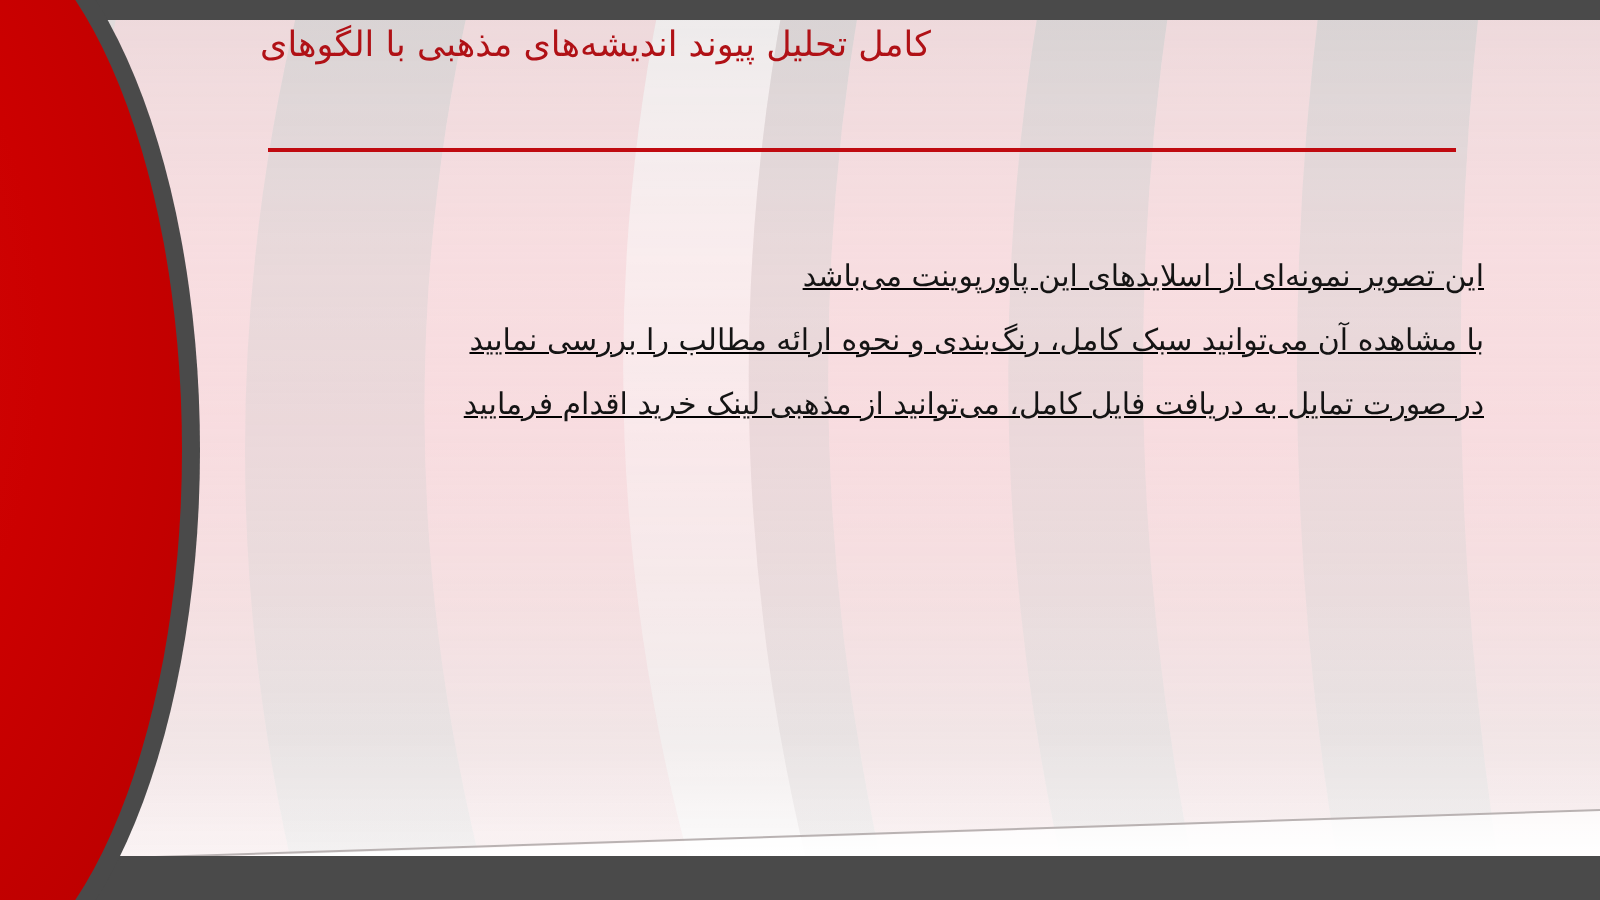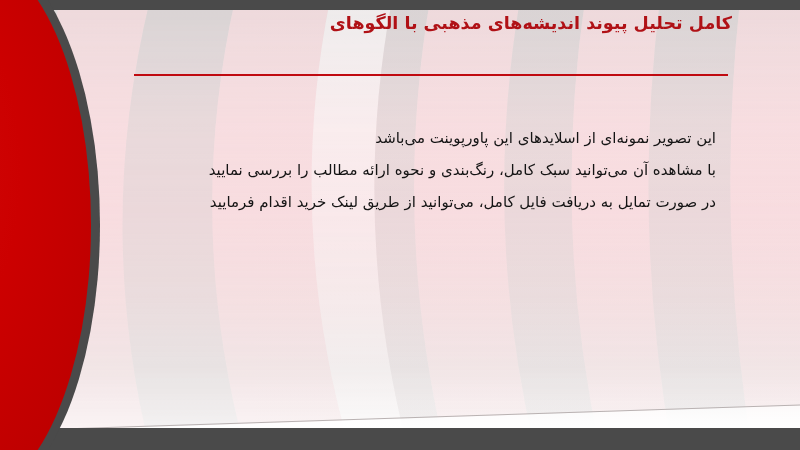--- a/index.html
+++ b/index.html
@@ -119,44 +119,45 @@
     position: absolute;
     top: 8px;
     right: 68px;
     left: 130px;
     z-index: 8;
     text-align: center;
   }
   .title-line {
     color: #b01116;
     font-size: 17.5px;
-    font-weight: 700;
+    font-weight: 400;
     line-height: 30px;
     letter-spacing: 0px;
     white-space: nowrap;
-    text-align: right;
+    text-align: left;
   }
   .title-rule {
     position: absolute;
     left: 134px;
     top: 74px;
     width: 594px;
     height: 0;
     border-top: 2px solid #c00a10;
     z-index: 8;
   }
 
   
   .body-block {
     position: absolute;
     top: 122px;
-    right: 84px;
+    right: 58px;
     left: 120px;
     z-index: 8;
     text-align: right;
+    text-decoration: underline;
   }
   .body-line {
     color: #141414;
     font-size: 15px;
     font-weight: 400;
     line-height: 32px;
     white-space: nowrap;
     text-align: right;
   }
 </style>
@@ -210,16 +211,16 @@
   </div>
 
   <div class="title-block">
     <div class="title-line">کامل تحلیل پیوند اندیشه‌های مذهبی با الگوهای</div>
   </div>
   <div class="title-rule"></div>
 
   <div class="body-block">
     <div class="body-line">این تصویر نمونه‌ای از اسلایدهای این پاورپوینت می‌باشد</div>
     <div class="body-line">با مشاهده آن می‌توانید سبک کامل، رنگ‌بندی و نحوه ارائه مطالب را بررسی نمایید</div>
-    <div class="body-line">در صورت تمایل به دریافت فایل کامل، می‌توانید از طریق لینک خرید اقدام فرمایید</div>
+    <div class="body-line">در صورت تمایل به دریافت فایل کامل، می‌توانید از مذهبی لینک خرید اقدام فرمایید</div>
   </div>
 
 </div>
 
 </body></html>

